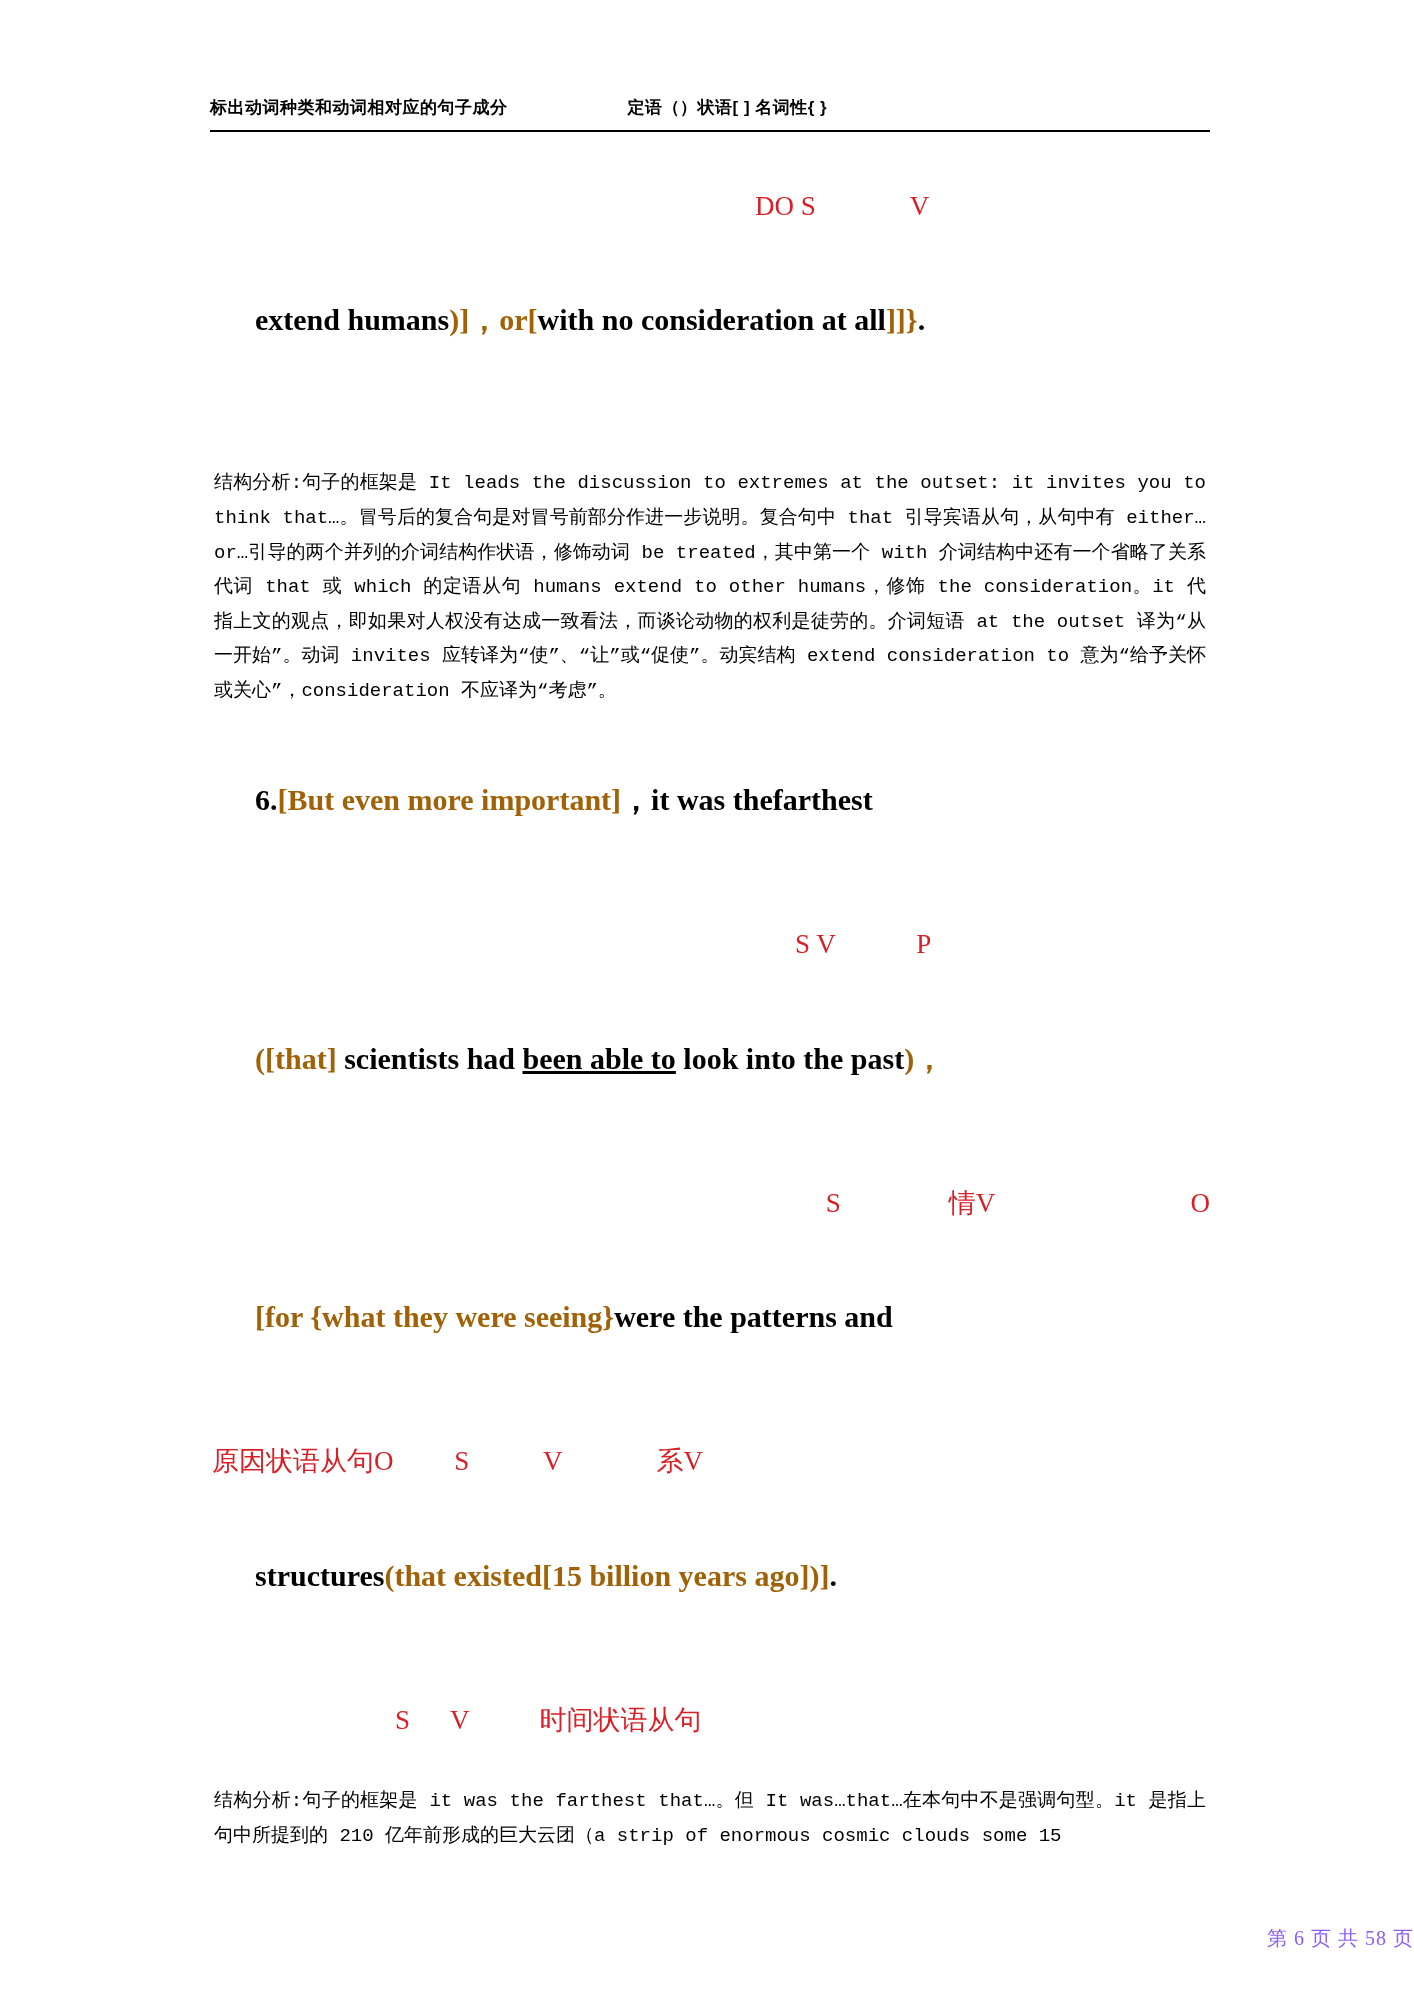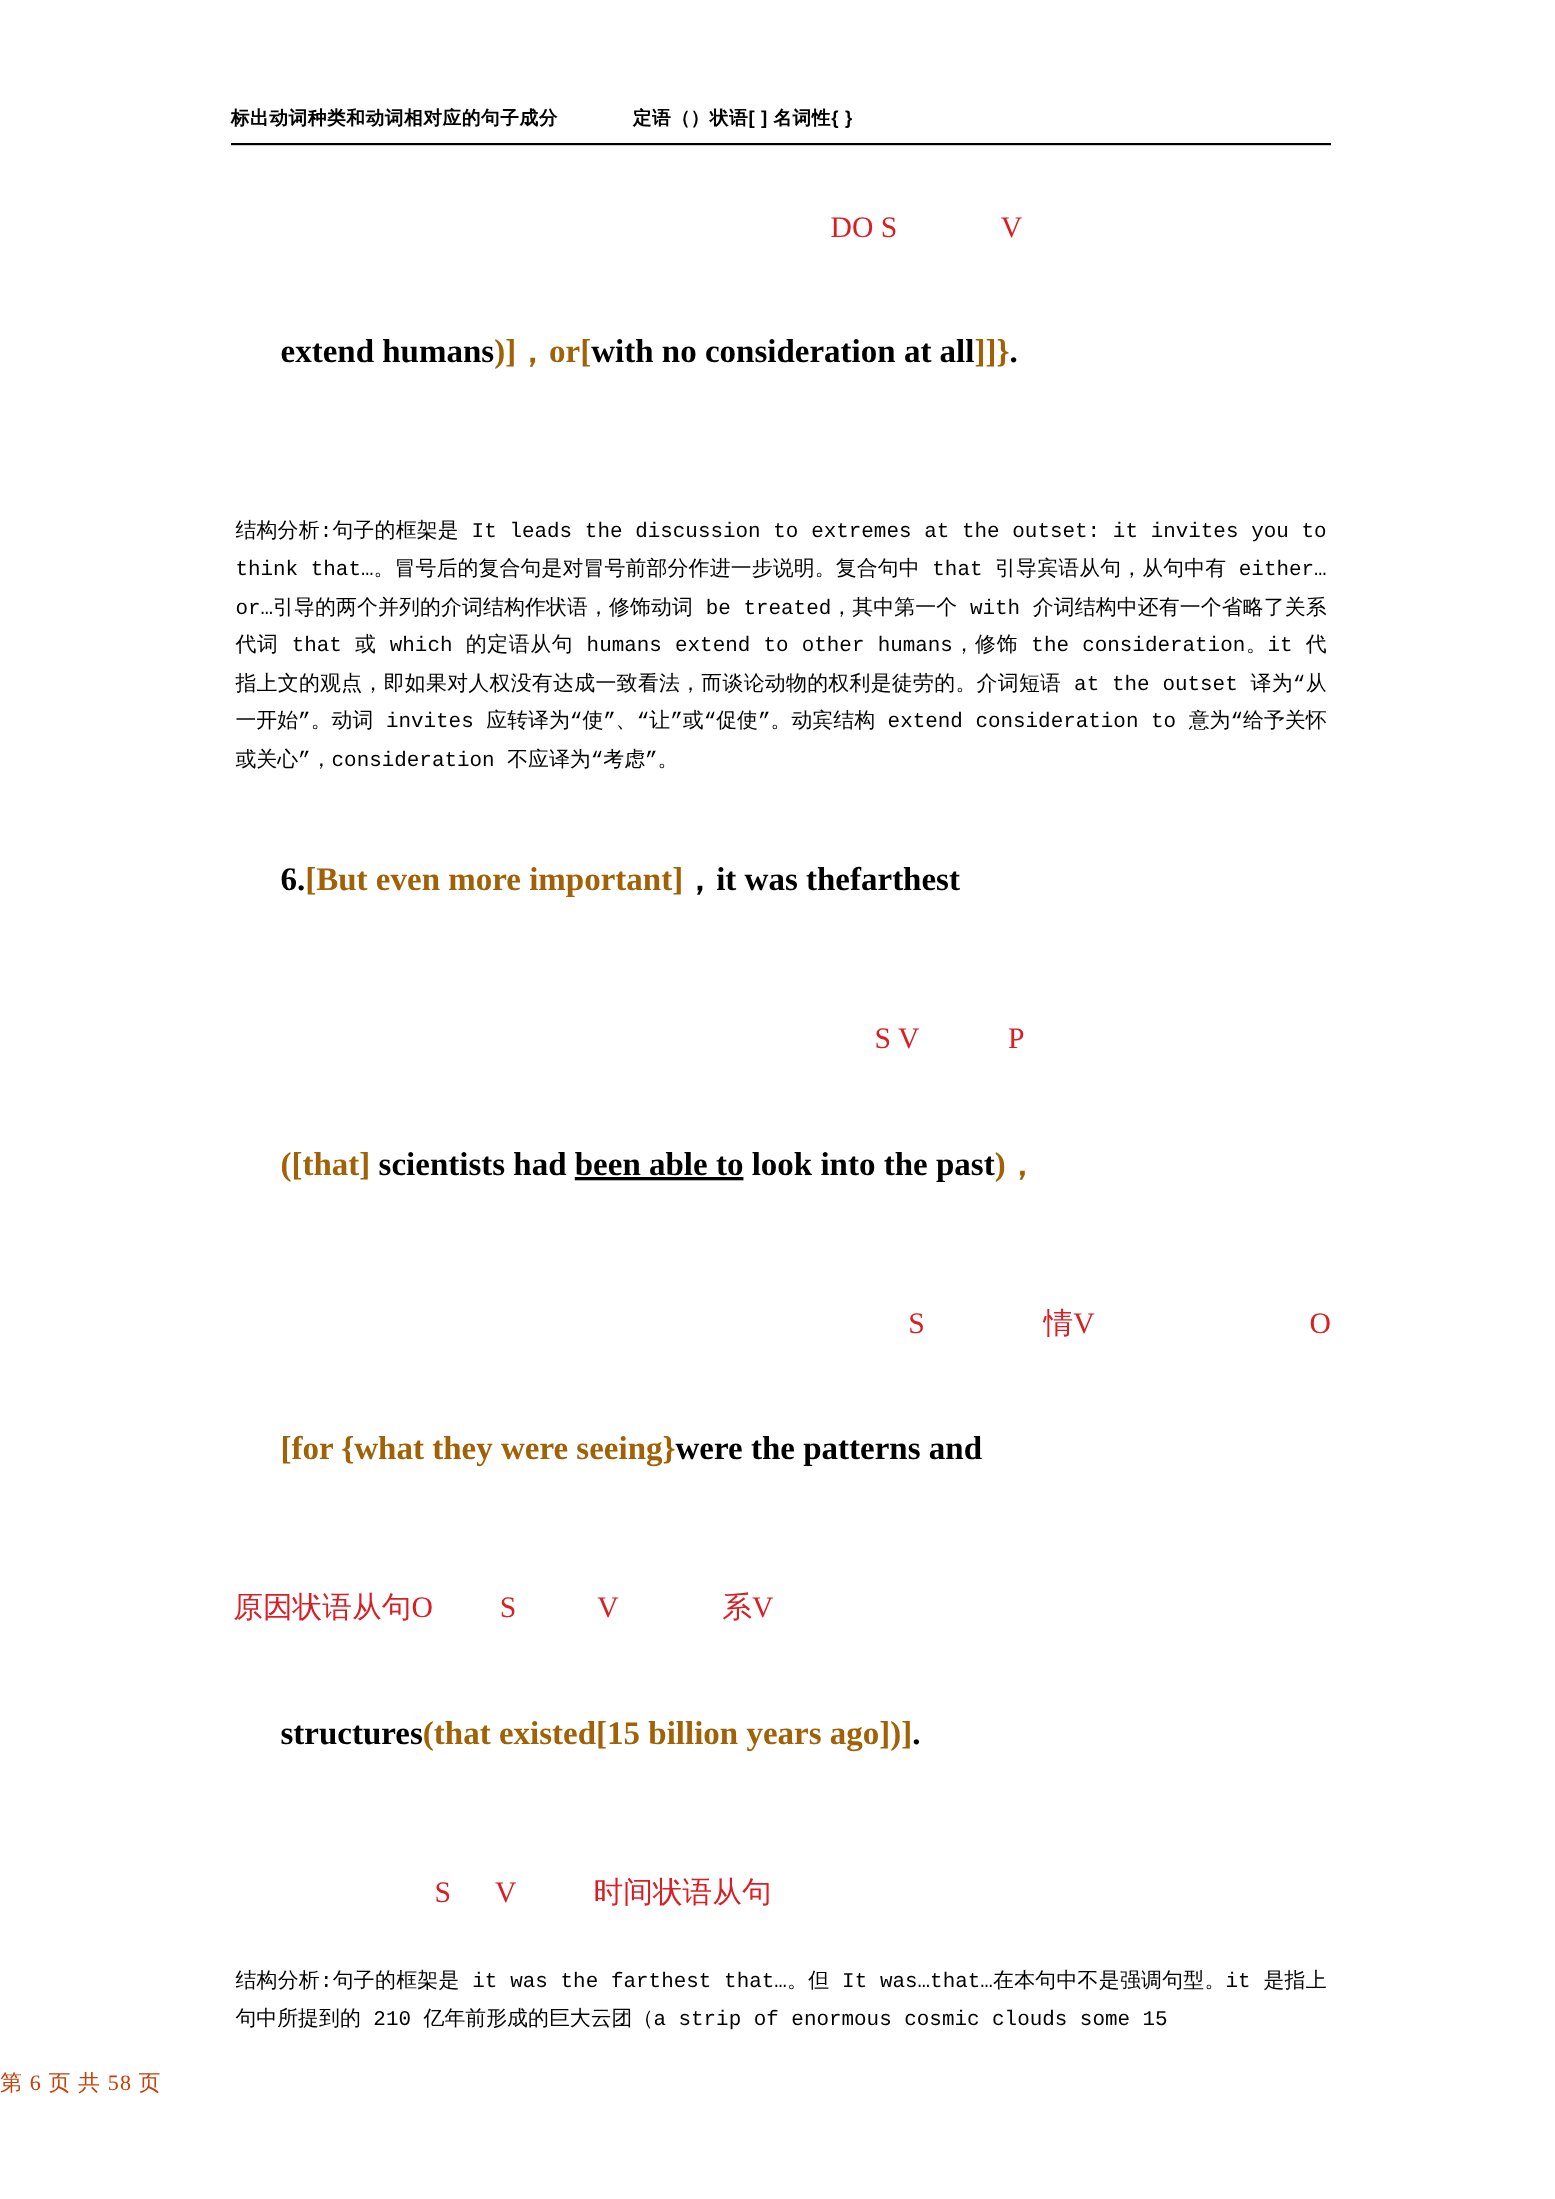--- a/index.html
+++ b/index.html
@@ -32,21 +32,21 @@
     align-items: baseline;
     font-family: "Liberation Sans", sans-serif;
     font-weight: bold;
     font-size: 17px;
     letter-spacing: 0.5px;
   }
   .header-left {
     flex: 0 0 auto;
   }
   .header-right {
-    margin-left: 68px;
+    margin-left: 120px;
     flex: 0 0 auto;
   }
   .header-rule {
     position: absolute;
     left: 210px;
     top: 130px;
     width: 1000px;
     height: 2px;
     background: #000000;
   }
@@ -89,27 +89,27 @@
   }
   .u {
     text-decoration: underline;
   }
   .sp-34 { height: 34px; }
   .sp-44 { height: 44px; }
   
   .footer {
     position: absolute;
     left: 0;
-    top: 1880px;
+    top: 1925px;
     width: 1414px;
-    text-align: left;
+    text-align: right;
     font-family: "Liberation Serif", serif;
     font-size: 20px;
     letter-spacing: 1px;
-    color: #c2410c;
+    color: #8b5cf6;
   }
 </style>
 </head>
 <body>
 
 <div class="page">
 
   <div class="header">
     <span class="header-left">标出动词种类和动词相对应的句子成分</span>
     <span class="header-right">定语（）状语[ ] 名词性{ }</span>

